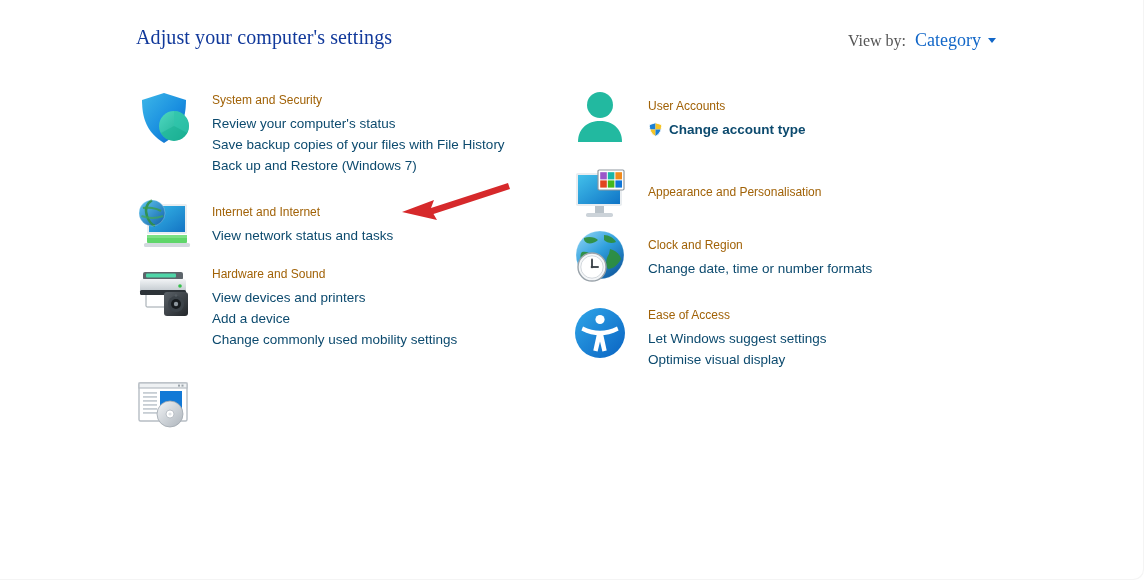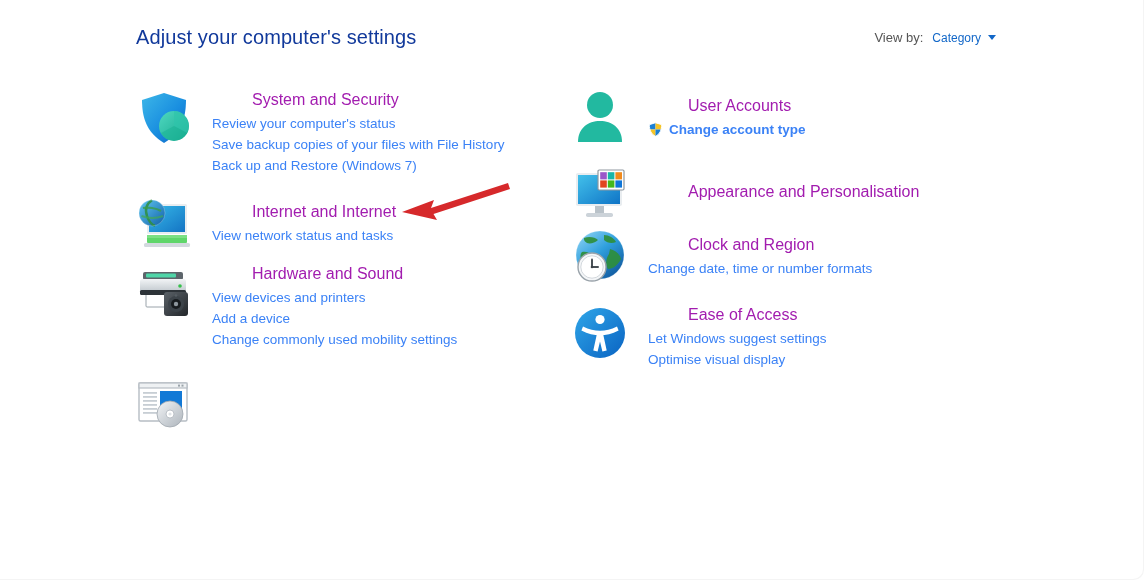--- a/index.html
+++ b/index.html
@@ -24,45 +24,46 @@
     box-shadow: inset -1px -1px 0 rgba(0,0,0,0.045);
   }
 
   
   .header-row {
     position: absolute;
     top: 26px;
     left: 136px;
     right: 148px;
     height: 28px;
+    font-family: Liberation Serif, serif;
   }
   .page-title {
     position: absolute;
     left: 0;
     top: 0;
     font-size: 20px;
     color: #11399b;
     letter-spacing: 0.1px;
     white-space: nowrap;
   }
   .viewby {
     position: absolute;
     right: 0;
     top: 4px;
     display: flex;
     align-items: center;
     gap: 9px;
     white-space: nowrap;
   }
   .viewby-label {
-    font-size: 13px;
+    font-size: 16px;
     color: #555555;
   }
   .viewby-value {
-    font-size: 12px;
+    font-size: 18px;
     color: #1267c8;
     cursor: pointer;
   }
   .viewby-caret {
     width: 0;
     height: 0;
     border-left: 4.5px solid transparent;
     border-right: 4.5px solid transparent;
     border-top: 5.5px solid #1267c8;
     margin-left: -2px;
@@ -96,32 +97,31 @@
     top: 0;
     width: 60px;
     height: 60px;
   }
   .cat-body {
     margin-left: 78px;
     padding-top: 1px;
   }
   .cat-title {
     display: block;
-    font-size: 16px;
-    color: #a21caf;
+    font-size: 12px;
+    color: #a16207;
     line-height: 22px;
     margin-bottom: 2px;
     white-space: nowrap;
     cursor: pointer;
-    margin-left: 40px;
   }
   .cat-link {
     display: block;
     font-size: 13.5px;
-    color: #3b82f6;
+    color: #0c4a6e;
     line-height: 21px;
     white-space: nowrap;
     cursor: pointer;
   }
   .cat-link.with-shield {
     padding-left: 21px;
     position: relative;
     font-weight: bold;
   }
   .uac-shield {

